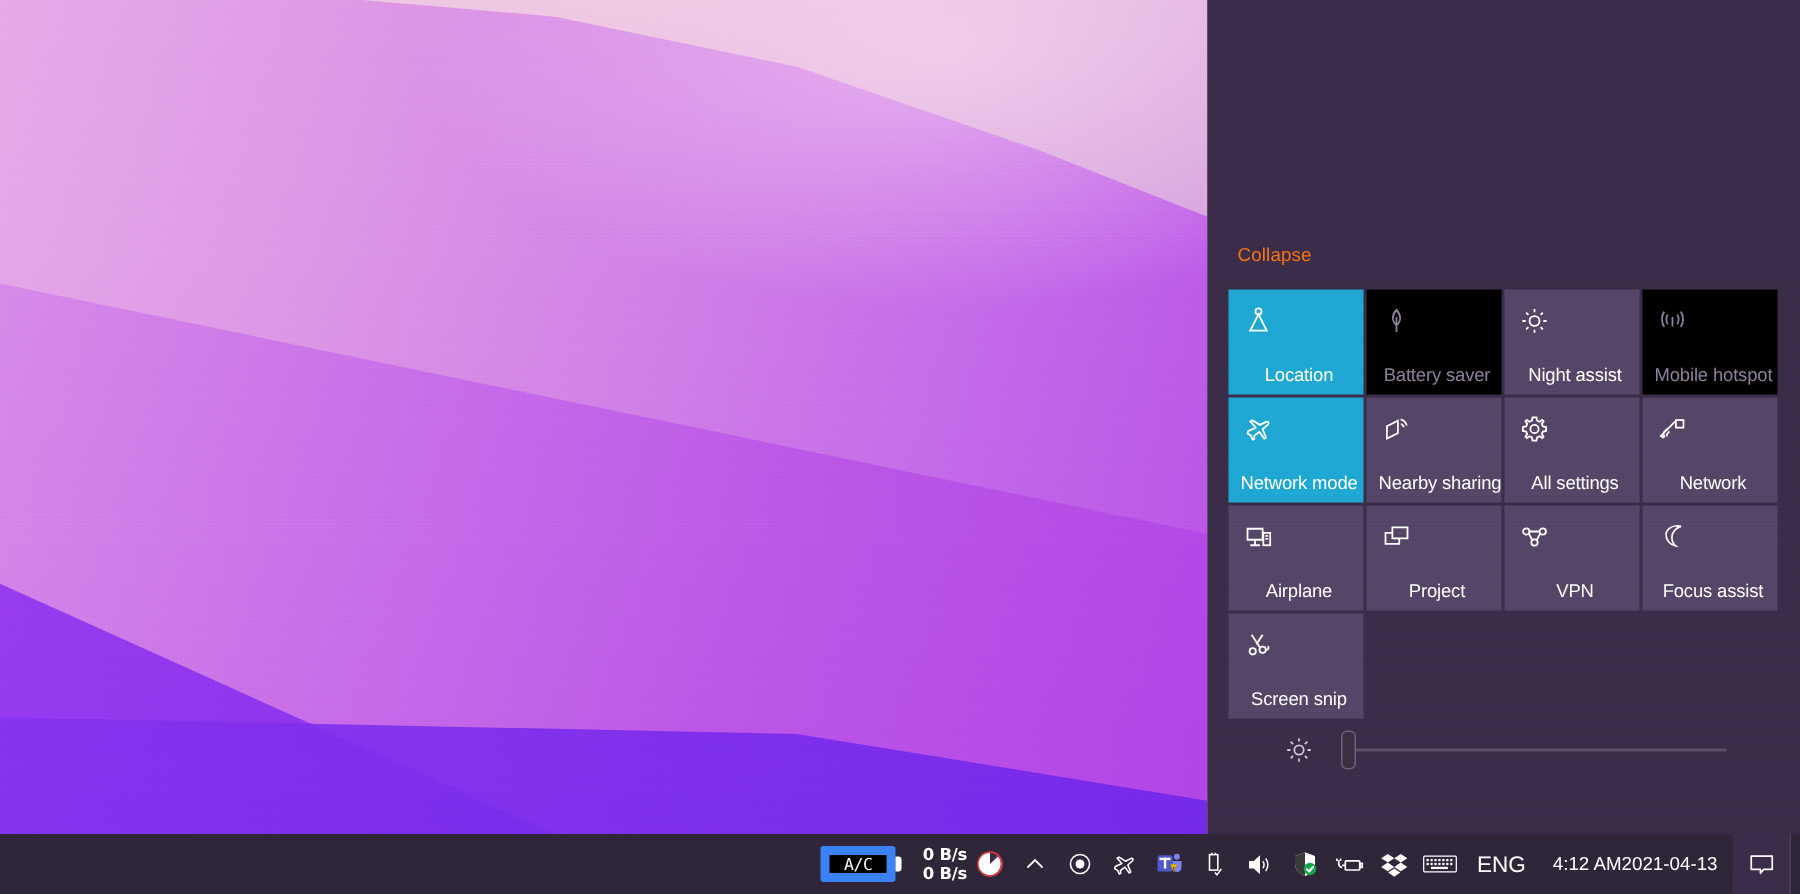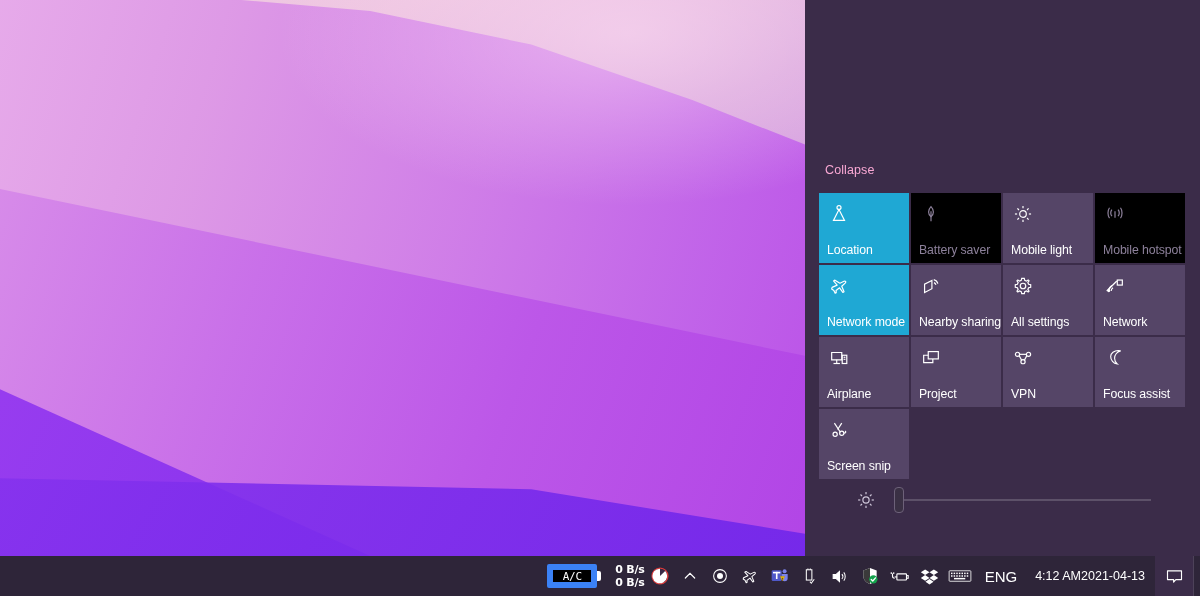--- a/index.html
+++ b/index.html
@@ -89,33 +89,34 @@
     left: 0; top: 0;
     width: 100%;
     height: 155px;
   }
 
   #collapse-link {
     position: absolute;
     left: 20px;
     top: 163px;
     font-size: 12.5px;
-    color: #f9a8d4;
+    color: #f97316;
     letter-spacing: 0.1px;
     cursor: pointer;
   }
 
   #quick-actions {
     position: absolute;
     left: 14px;
     top: 193px;
     width: 372px;
     display: flex;
     flex-wrap: wrap;
     gap: 2px;
+    text-align: center;
   }
 
   .tile {
     position: relative;
     width: 90px;
     height: 70px;
     box-sizing: border-box;
     background: #554567;
     cursor: pointer;
     overflow: hidden;
@@ -378,21 +379,21 @@
             <line x1="12" y1="3.2" x2="12" y2="5.6"></line>
             <line x1="12" y1="18.4" x2="12" y2="20.8"></line>
             <line x1="3.2" y1="12" x2="5.6" y2="12"></line>
             <line x1="18.4" y1="12" x2="20.8" y2="12"></line>
             <line x1="5.9" y1="5.9" x2="7.6" y2="7.6"></line>
             <line x1="16.4" y1="16.4" x2="18.1" y2="18.1"></line>
             <line x1="5.9" y1="18.1" x2="7.6" y2="16.4"></line>
             <line x1="16.4" y1="7.6" x2="18.1" y2="5.9"></line>
           </svg>
         </span>
-        <span class="tile-label">Mobile light</span>
+        <span class="tile-label">Night assist</span>
       </div>
 
       <div class="tile disabled">
         <span class="tile-icon">
           <svg viewBox="0 0 24 24" fill="none" stroke="currentColor" stroke-width="1.3">
             <line x1="12" y1="9" x2="12" y2="16"></line>
             <path d="M8.6 7.2 C7.2 9.2 7.2 12.4 8.6 14.4"></path>
             <path d="M15.4 7.2 C16.8 9.2 16.8 12.4 15.4 14.4"></path>
             <path d="M6 5.2 C3.8 8.2 3.8 13.4 6 16.4"></path>
             <path d="M18 5.2 C20.2 8.2 20.2 13.4 18 16.4"></path>

